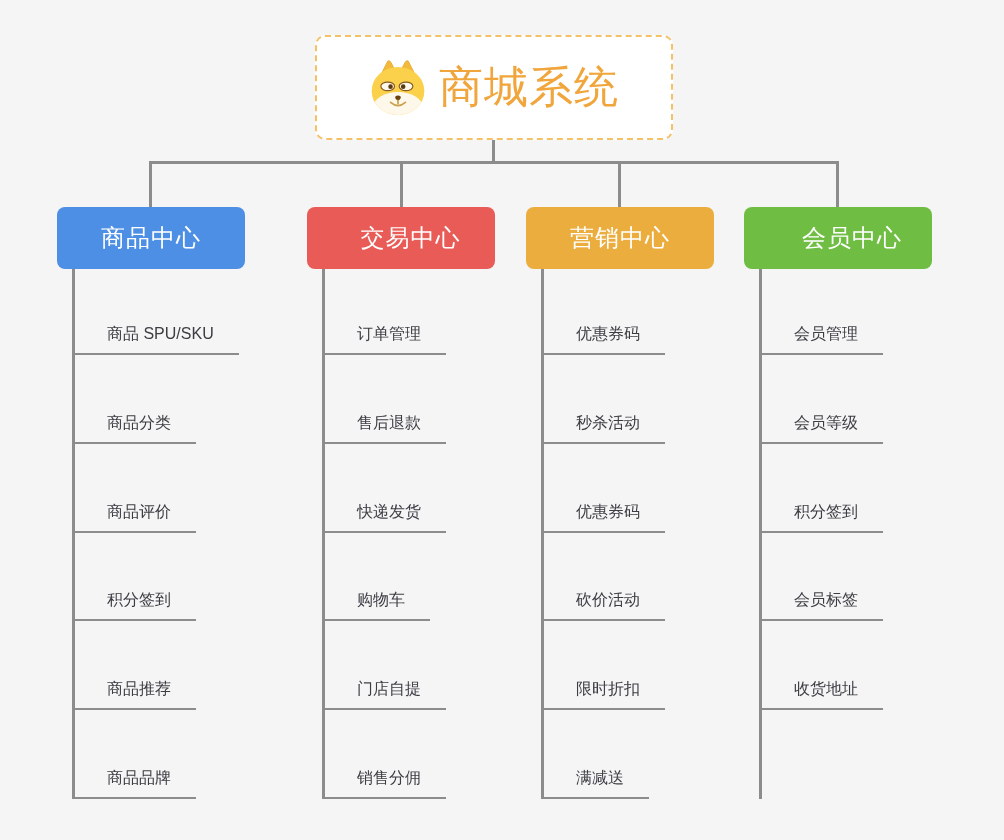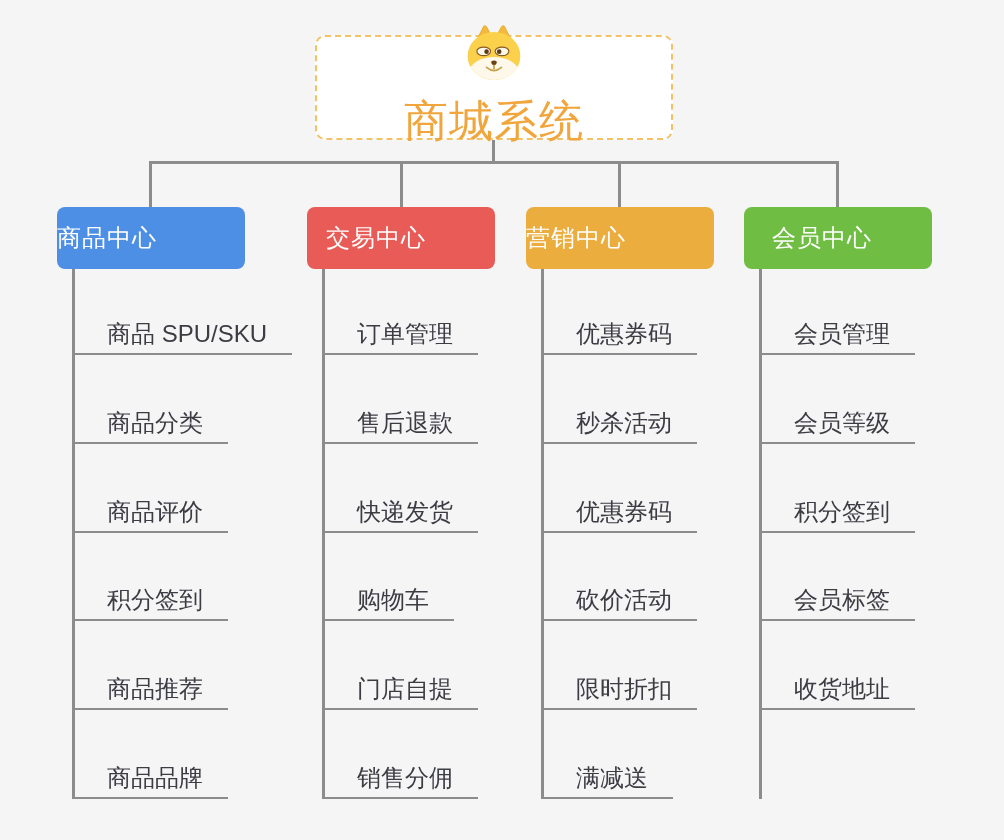--- a/index.html
+++ b/index.html
@@ -51,41 +51,41 @@
   .branch-group.g3 { left: 526px; }
   .branch-group.g4 { left: 744px; }
 
   .branch-box {
     position: absolute;
     left: 0; top: 0;
     width: 188px; height: 62px;
     border-radius: 8px;
     display: flex;
     align-items: center;
-    justify-content: flex-start;
+    justify-content: center;
     color: #FFFFFF;
     font-size: 24px;
     font-weight: 500;
     letter-spacing: 1px;
     white-space: nowrap;
     cursor: default;
   }
 
   .branch-vline {
     position: absolute;
     left: 15px; top: 62px;
     width: 2.5px; height: 530px;
     background: #8C8C8C;
   }
 
   .leaf-list { position: absolute; left: 15px; top: 114px; }
   .leaf {
     width: fit-content;
     line-height: 26px;
-    font-size: 24px;
+    font-size: 16px;
     color: #3C3C43;
     white-space: nowrap;
     padding: 0 25px 6px 35px;
     border-bottom: 2px solid #8C8C8C;
     margin-bottom: 54.8px;
     cursor: default;
   }
 
   .dog-icon { width: 58px; height: 55px; flex: 0 0 auto; }
 </style>
@@ -94,21 +94,21 @@
 
 <div class="canvas">
 
   <div class="conn conn-root-stub"></div>
   <div class="conn conn-horizontal"></div>
   <div class="conn conn-drop d1"></div>
   <div class="conn conn-drop d2"></div>
   <div class="conn conn-drop d3"></div>
   <div class="conn conn-drop d4"></div>
 
-  <div class="root-topic" style="border-color: rgb(244, 193, 103); flex-direction: column;">
+  <div class="root-topic" style="border-color: rgb(244, 193, 103);">
     <svg class="dog-icon" viewBox="0 0 100 96" xmlns="http://www.w3.org/2000/svg">
 
       <path d="M20 26 L32 2 Q34 0 37 3 L46 20 Z" fill="#F2B93B" stroke="#E8A92F" stroke-width="1.5" stroke-linejoin="round"></path>
       <path d="M80 26 L68 2 Q66 0 63 3 L54 20 Z" fill="#F2B93B" stroke="#E8A92F" stroke-width="1.5" stroke-linejoin="round"></path>
 
       <ellipse cx="50" cy="54" rx="46" ry="42" fill="#FBD14B"></ellipse>
       <clipPath id="headClip">
           <ellipse cx="50" cy="54" rx="46" ry="42"></ellipse>
         </clipPath>
 

